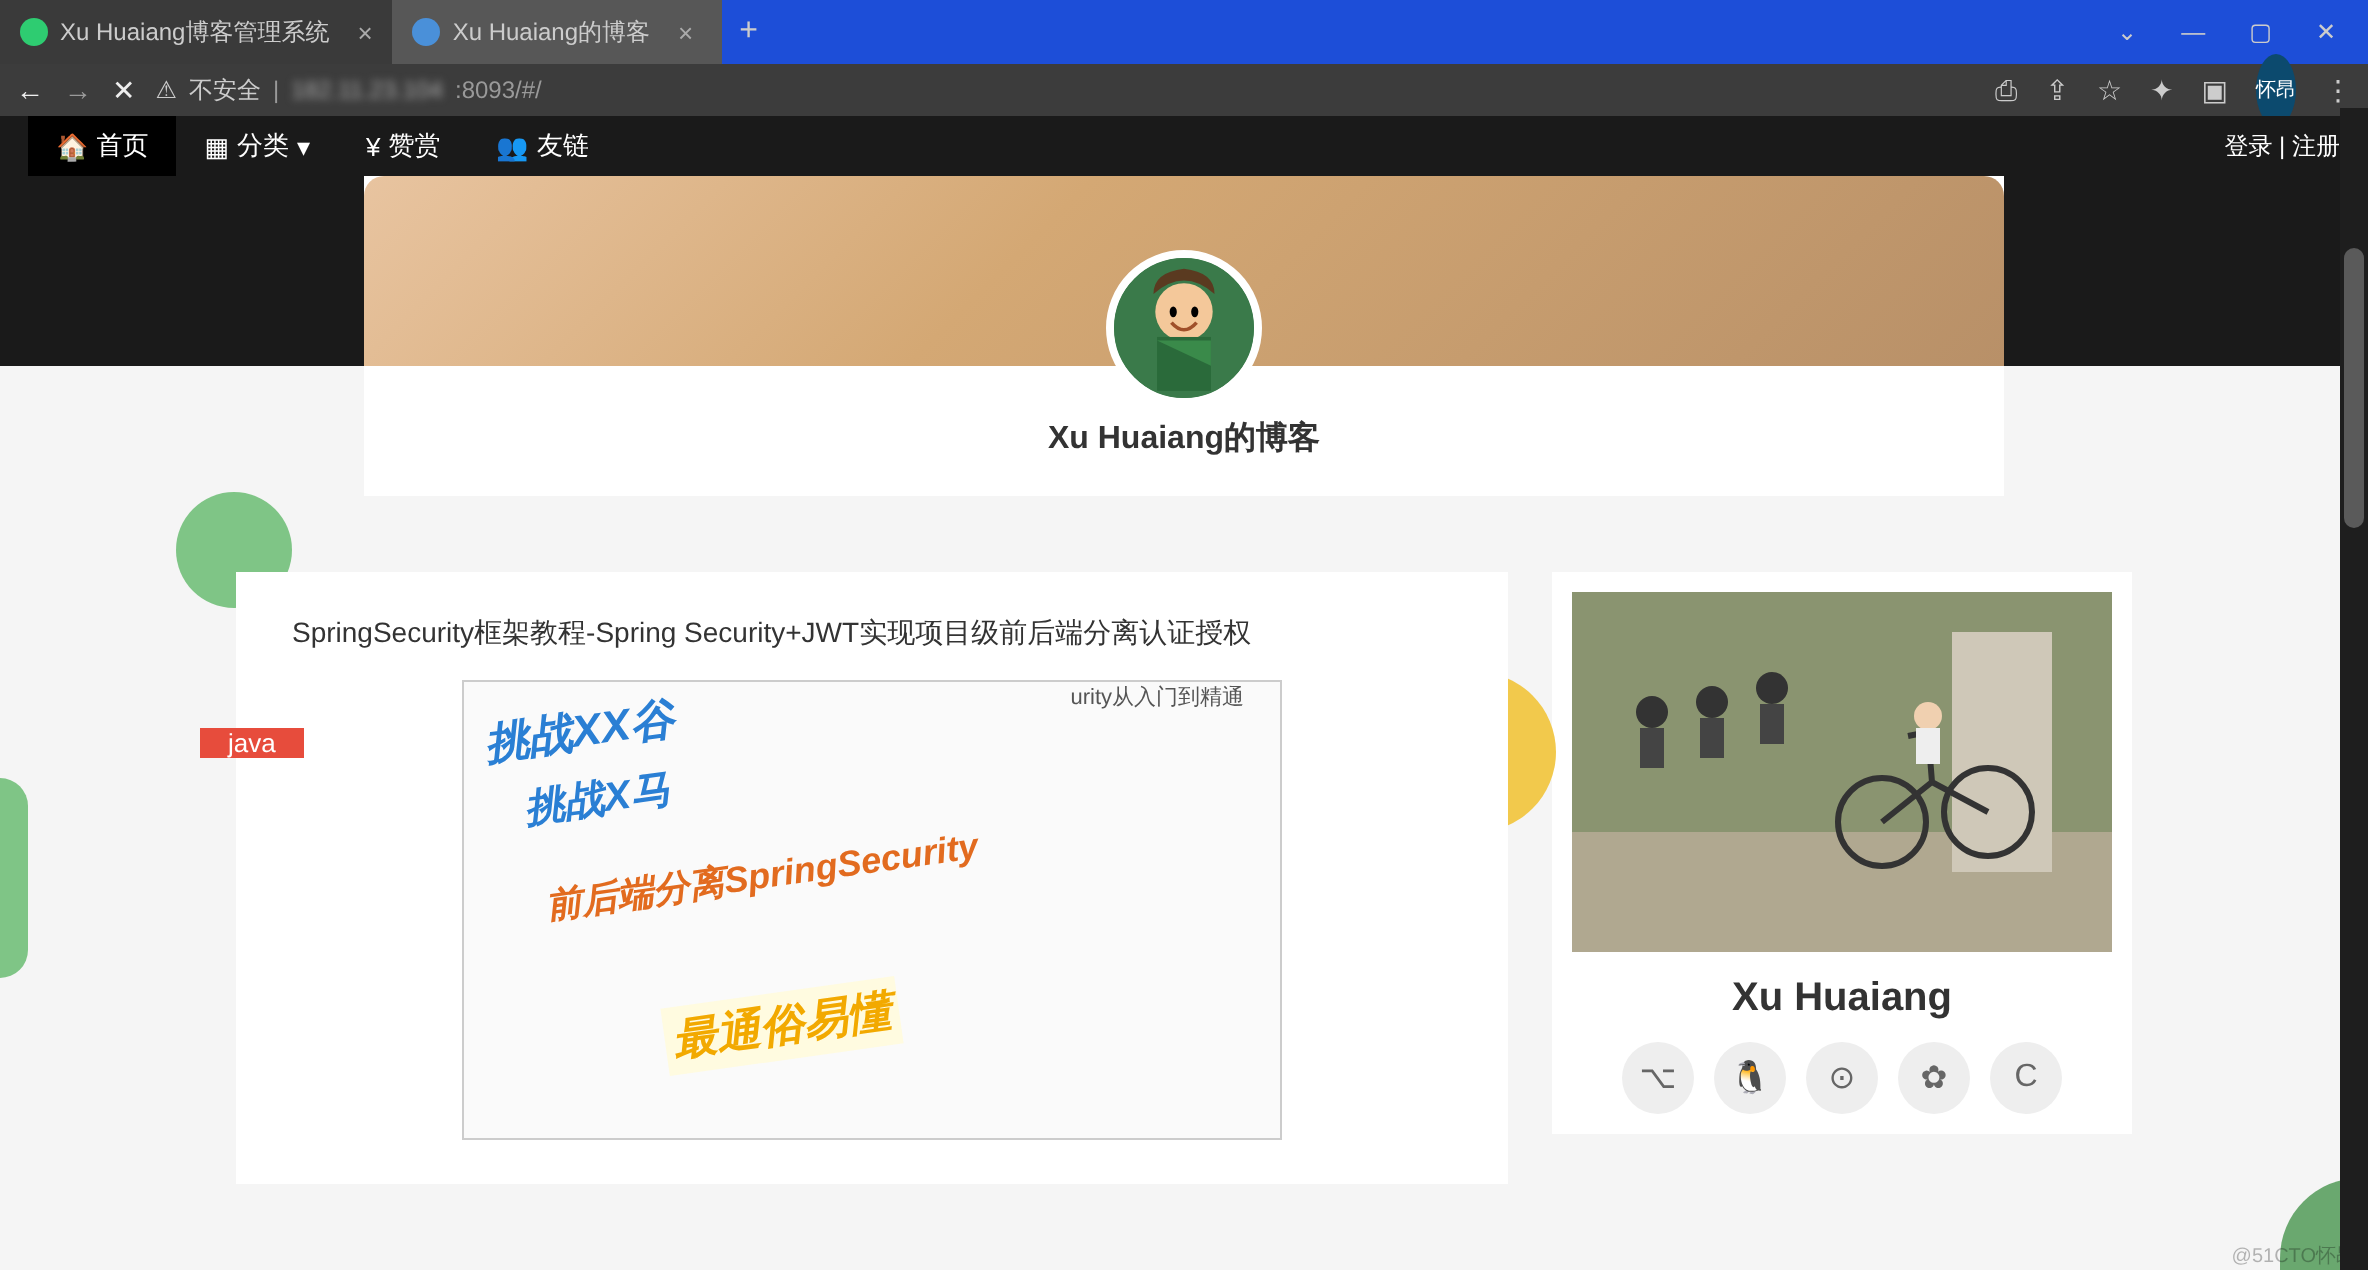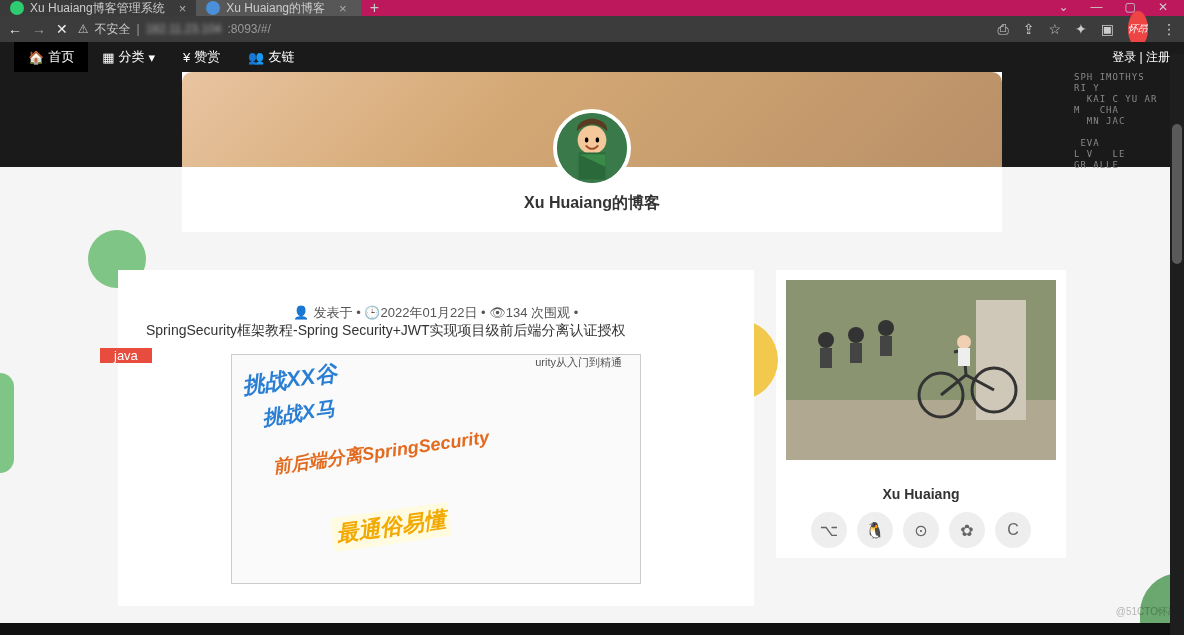--- a/index.html
+++ b/index.html
@@ -1,37 +1,37 @@
 <!DOCTYPE html>
 <html><head>
 <meta charset="utf-8">
 <style>
 * { margin: 0; padding: 0; box-sizing: border-box; font-family: -apple-system, BlinkMacSystemFont, "Segoe UI", Arial, sans-serif; }
 body { width: 1184px; height: 635px; overflow: hidden; background: #111; position: relative; }
 
 
-.titlebar { height: 16px; background: #be185d; display: flex; align-items: flex-start; }
+.titlebar { height: 32px; background: #1d4ed8; display: flex; align-items: center; }
 .tabs-row { display: flex; height: 100%; flex: 1; }
 .tab { display: flex; align-items: center; gap: 6px; padding: 0 10px; font-size: 12px; color: #ccc; position: relative; min-width: 165px; }
 .tab.inactive { background: #3a3a3a; }
 .tab.active { background: #575757; }
 .tab-favicon { width: 14px; height: 14px; border-radius: 50%; }
 .tab-close { margin-left: 8px; color: #aaa; font-size: 13px; }
 .new-tab { width: 26px; display:flex; align-items:center; justify-content:center; color:#ccc; font-size:16px;}
 .win-controls { display: flex; gap: 22px; padding: 0 16px; color: #ccc; font-size: 12px; }
 
 .addrbar { height: 26px; background: #3c3c3c; display: flex; align-items: center; padding: 0 8px; gap: 10px; }
 .nav-btn { color: #9a9a9a; font-size: 14px; }
 .nav-btn.enabled { color: #eee; }
 .url-zone { flex:1; display:flex; align-items:center; gap:6px; font-size:12px; color:#bbb;}
 .url-warn { color:#ccc; }
 .url-part { color:#999; }
 .url-blur { filter: blur(2px); color:#aaa;}
 .addr-right { display:flex; align-items:center; gap:14px; color:#ccc; font-size:14px; }
-.avatar-dot { width:20px; height:36px; border-radius:50%; background:#ef4444; color:#fff; font-size:10px; display:flex; align-items:center; justify-content:center;font-style:italic;}
+.avatar-dot { width:20px; height:36px; border-radius:50%; background:#0c4a6e; color:#fff; font-size:10px; display:flex; align-items:center; justify-content:center;}
 
 
 .viewport { position: relative; height: 581px; overflow: hidden; background:#f5f5f5; }
 .bg-strip { position:absolute; top:0; left:0; right:0; height:125px; background:#1a1a1a; }
 .bg-text { position:absolute; right:0; top:30px; width:110px; color:#888; font-size:9px; line-height:11px; letter-spacing:1px; white-space:pre; font-family:monospace;}
 
 .topnav { position:relative; height:30px; display:flex; align-items:center; padding:0 14px; color:#fff; font-size:13px; }
 .nav-left { display:flex; }
 .nav-item { padding:0 14px; height:30px; display:flex; align-items:center; gap:4px; }
 .nav-item.home { background:#000; }
@@ -56,21 +56,21 @@
 .art-img .diag { position:absolute; font-weight:bold; font-style:italic; transform:rotate(-8deg); }
 .d1 { left:10px; top:10px; color:#2a7fd4; font-size:22px; }
 .d2 { left:30px; top:45px; color:#2a7fd4; font-size:20px; }
 .d3 { left:40px; top:85px; color:#e26b1f; font-size:18px; }
 .d4 { left:100px; top:155px; color:#f2a900; font-size:22px; background:#fffbe0; padding:2px 4px;}
 .dtop { position:absolute; right:18px; top:0; font-size:11px; color:#555;}
 
 .sidebar { width:290px; }
 .sb-card { background:#fff; padding:10px; text-align:center; margin-bottom:20px; }
 .sb-img { width:100%; height:180px; background:linear-gradient(160deg,#7a8a6a 0%, #9aa788 40%, #b5b0a0 100%); position:relative; overflow:hidden;}
-.sb-name { margin-top:26px; font-size:14px; font-weight:bold; color:#333; }
+.sb-name { margin-top:12px; font-size:20px; font-weight:bold; color:#333; }
 .sb-icons { display:flex; justify-content:center; gap:10px; margin-top:10px; flex-wrap:wrap;}
 .sb-icon { width:36px; height:36px; border-radius:50%; background:#eee; display:flex; align-items:center; justify-content:center; font-size:16px; color:#666;}
 .sb-tagbox { background:#fff; padding:10px;}
 .sb-tag { display:inline-block; background:#e74c3c; color:#fff; font-size:13px; padding:5px 12px;}
 
 .bg-left-arc { position:absolute; left:0; bottom:150px; width:14px; height:100px; background:#7fc586; border-radius:0 50px 50px 0;}
 .bg-right-arc { position:absolute; right:4px; bottom:0; width:40px; height:50px; background:#6aa86f; border-radius:40px 0 0 0;}
 
 .watermark { position:absolute; right:6px; bottom:4px; font-size:10px; color:rgba(0,0,0,0.28);}
 .scrollbar { position:absolute; right:0; top:54px; width:14px; bottom:0; background:#1e1e1e;}
@@ -118,29 +118,20 @@
     <span>☆</span>
     <span>✦</span>
     <span>▣</span>
     <span class="avatar-dot">怀昂</span>
     <span>⋮</span>
   </div>
 </div>
 
 <div class="viewport">
   <div class="bg-strip"></div>
-  <div class="bg-text">SPH IMOTHYS
-RI Y
-  KAI C YU AR
-M   CHA
-  MN JAC
-
- EVA
-L V   LE
-GR ALLE</div>
   <div class="bg-left-arc"></div>
   <div class="bg-right-arc"></div>
 
   <div class="topnav">
     <div class="nav-left">
       <div class="nav-item home">
         <span>🏠</span>
         <span>首页</span>
       </div>
       <div class="nav-item">
@@ -177,26 +168,20 @@
         </svg>
     </div>
     <div class="hero-title">Xu Huaiang的博客</div>
   </div>
 
   <div class="main-row">
     <div class="deco-circle-g"></div>
     <div class="deco-circle-y"></div>
 
     <div class="article">
-      <div class="art-meta">
-        <span>👤</span>
-        <span>发表于</span> •
-        <span>🕒</span><span>2022年01月22日</span> •
-        <span>👁</span><span>134 次围观</span> •
-      </div>
       <div class="art-tag">java</div>
       <div class="art-desc">SpringSecurity框架教程-Spring Security+JWT实现项目级前后端分离认证授权</div>
       <div class="art-img">
         <div class="dtop">urity从入门到精通</div>
         <div class="diag d1">挑战XX谷</div>
         <div class="diag d2">挑战X马</div>
         <div class="diag d3">前后端分离SpringSecurity</div>
         <div class="diag d4">最通俗易懂</div>
       </div>
     </div>

